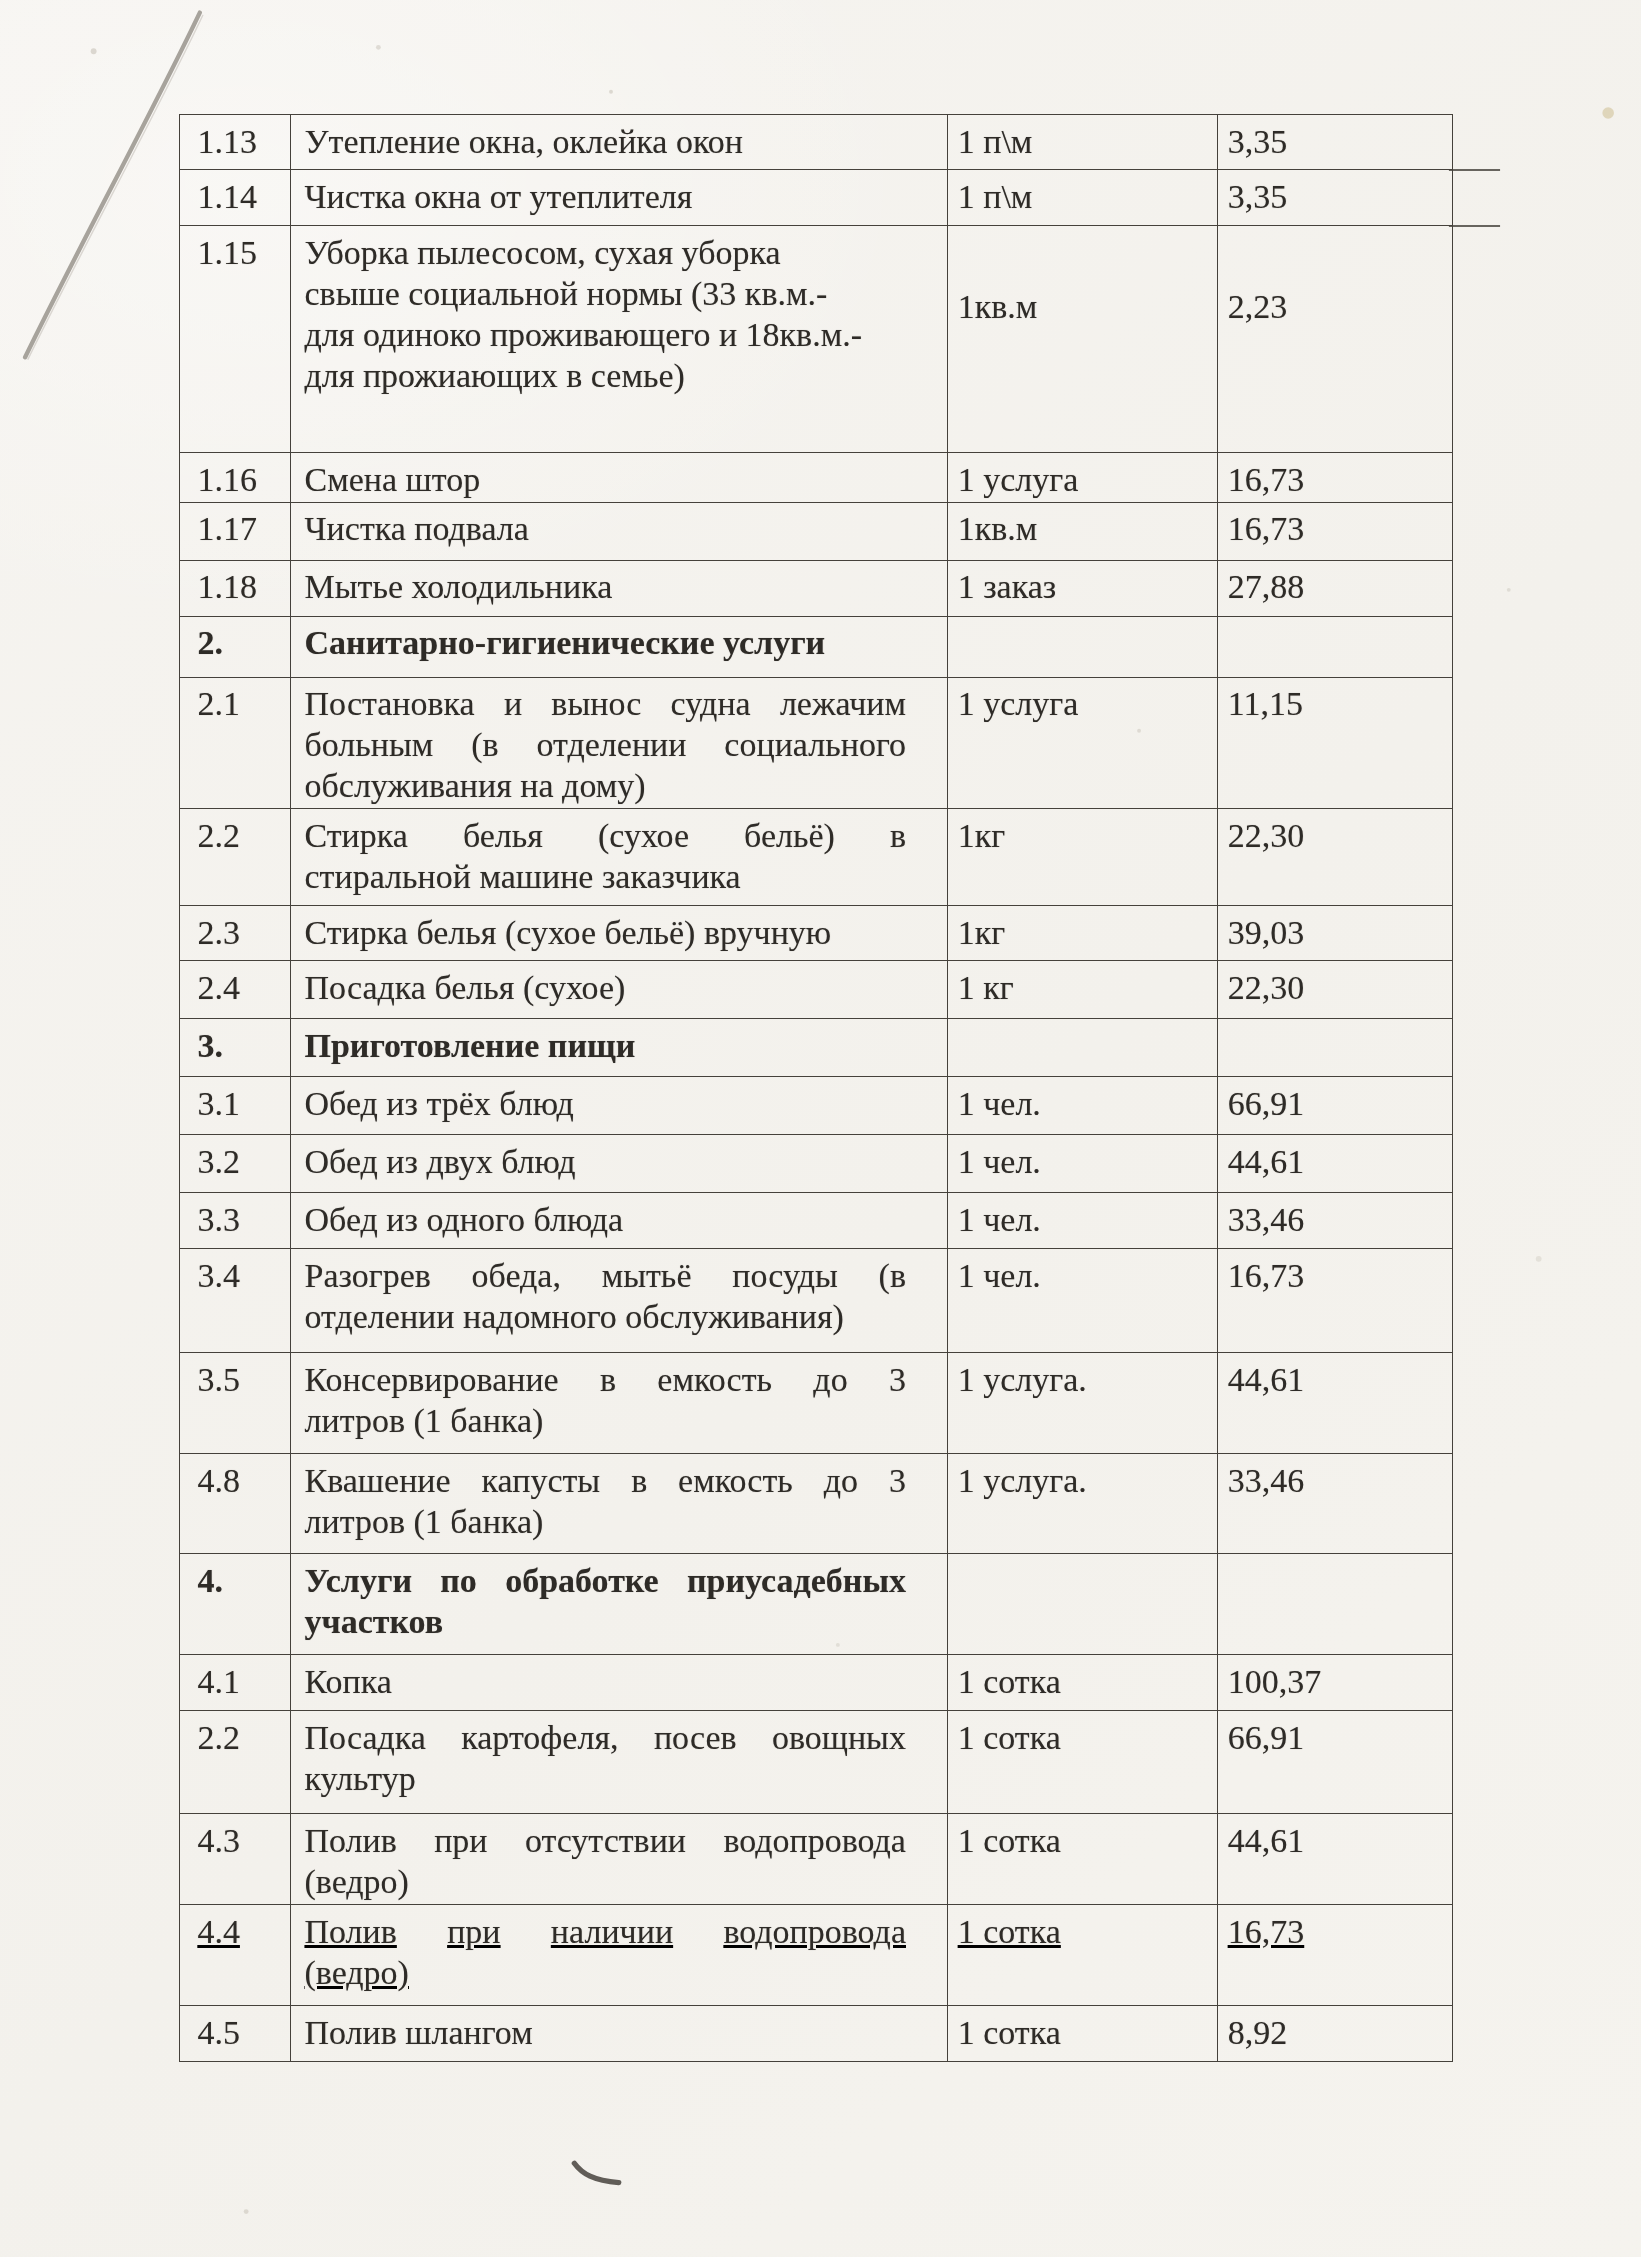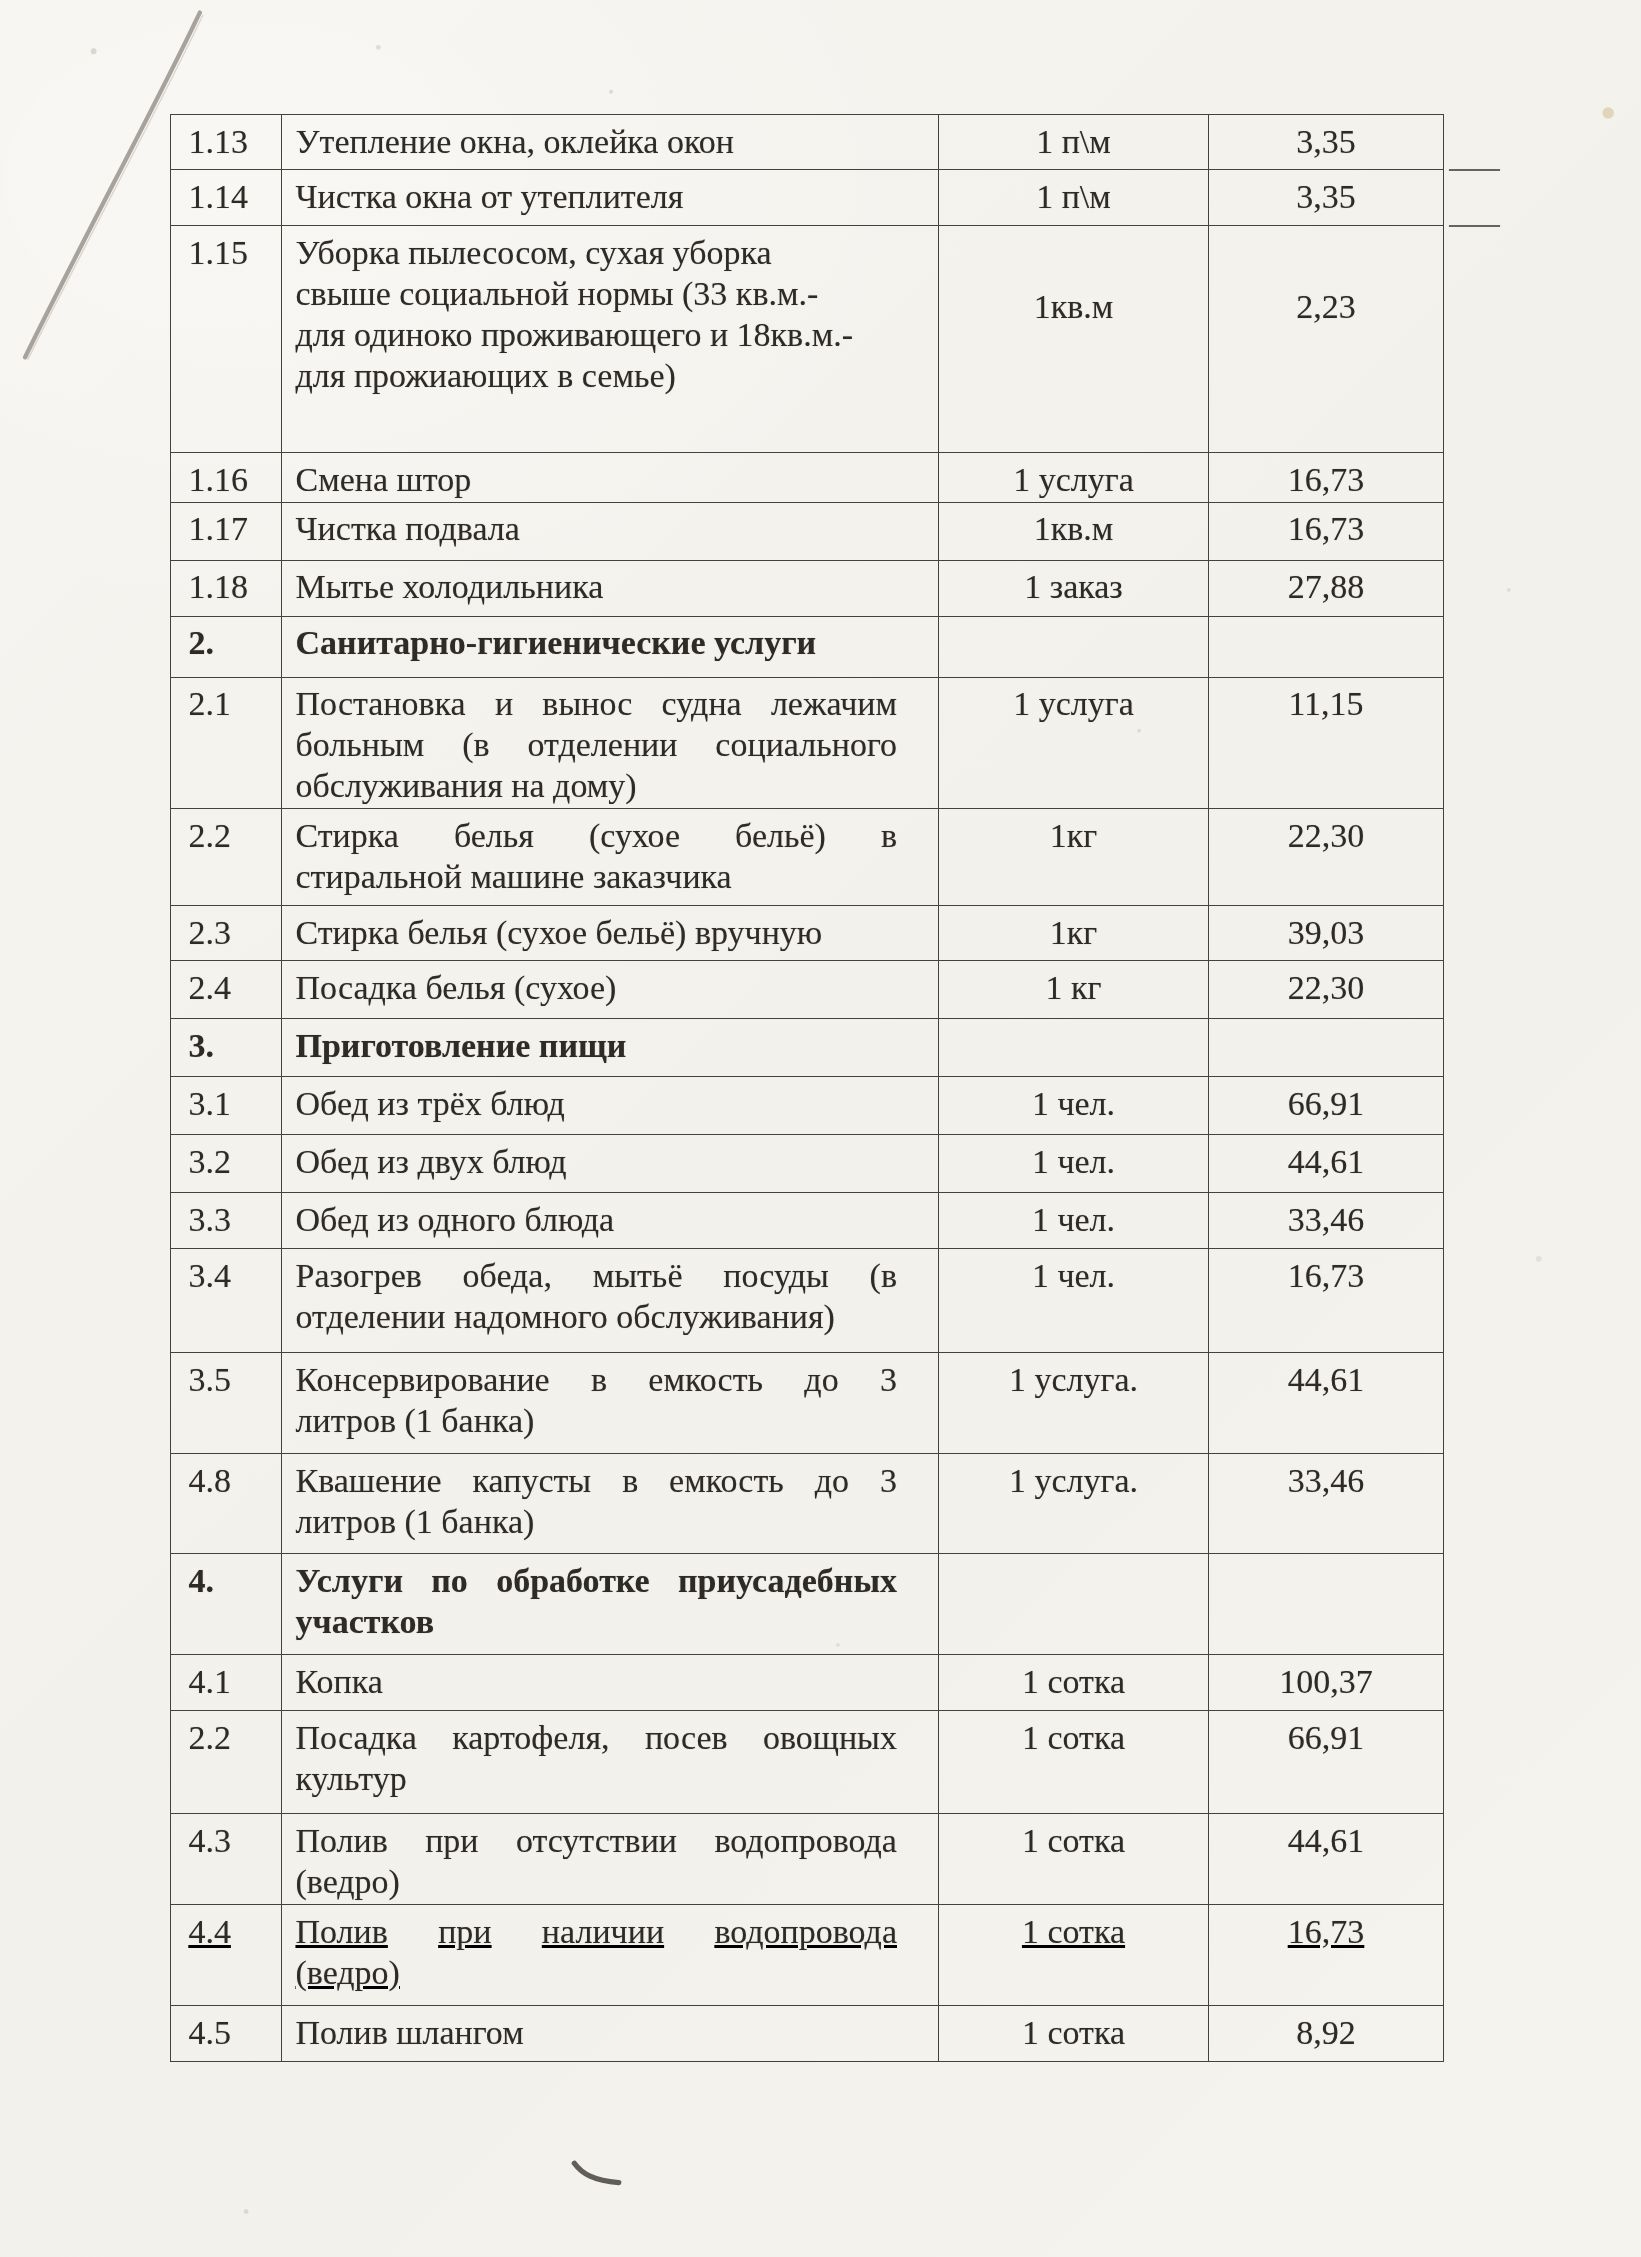--- a/index.html
+++ b/index.html
@@ -18,40 +18,40 @@
     position:relative;width:1641px;height:2257px;
     background:
       radial-gradient(ellipse 1159px 772px at 15% 8%, rgba(255,255,255,.35), rgba(255,255,255,0) 60%),
       linear-gradient(135deg,#f6f4f0 0%,#f3f1ec 55%,#f5f3ee 100%);
   }
   .marks{
     position:absolute;left:0;top:0;width:1641px;height:2257px;
     pointer-events:none;
   }
   table.price{
-    position:absolute;left:170px;top:114px;
+    position:absolute;left:179px;top:114px;
     width:1273px;
     border-collapse:collapse;table-layout:fixed;
   }
   col.w-num{width:111px;}
   col.w-desc{width:657px;}
   col.w-unit{width:270px;}
   col.w-price{width:235px;}
   td{
     border:1.9px solid var(--line);
     vertical-align:top;
     font-size:34px;line-height:41px;
     color:var(--ink);
     padding:5.8px 9.7px 1.9px 9.7px;
     text-shadow:0 0 1px rgba(46,42,38,.35);
     overflow:hidden;
   }
   td.c-num{padding-left:17.4px;}
   td.c-desc{padding-left:13.5px;padding-right:41px;}
-  td.c-unit,td.c-price{text-align:center;}
+  td.c-unit,td.c-price{}
   tr.section td{font-weight:bold;}
   .jline{display:flex;justify-content:space-between;}
   td.pad-extra{padding-top:60px;}
 </style>
 </head>
 <body>
 
 <div class="page">
 
   <svg class="marks" width="1641" height="2257" viewBox="0 0 1700 2338" aria-hidden="true">

